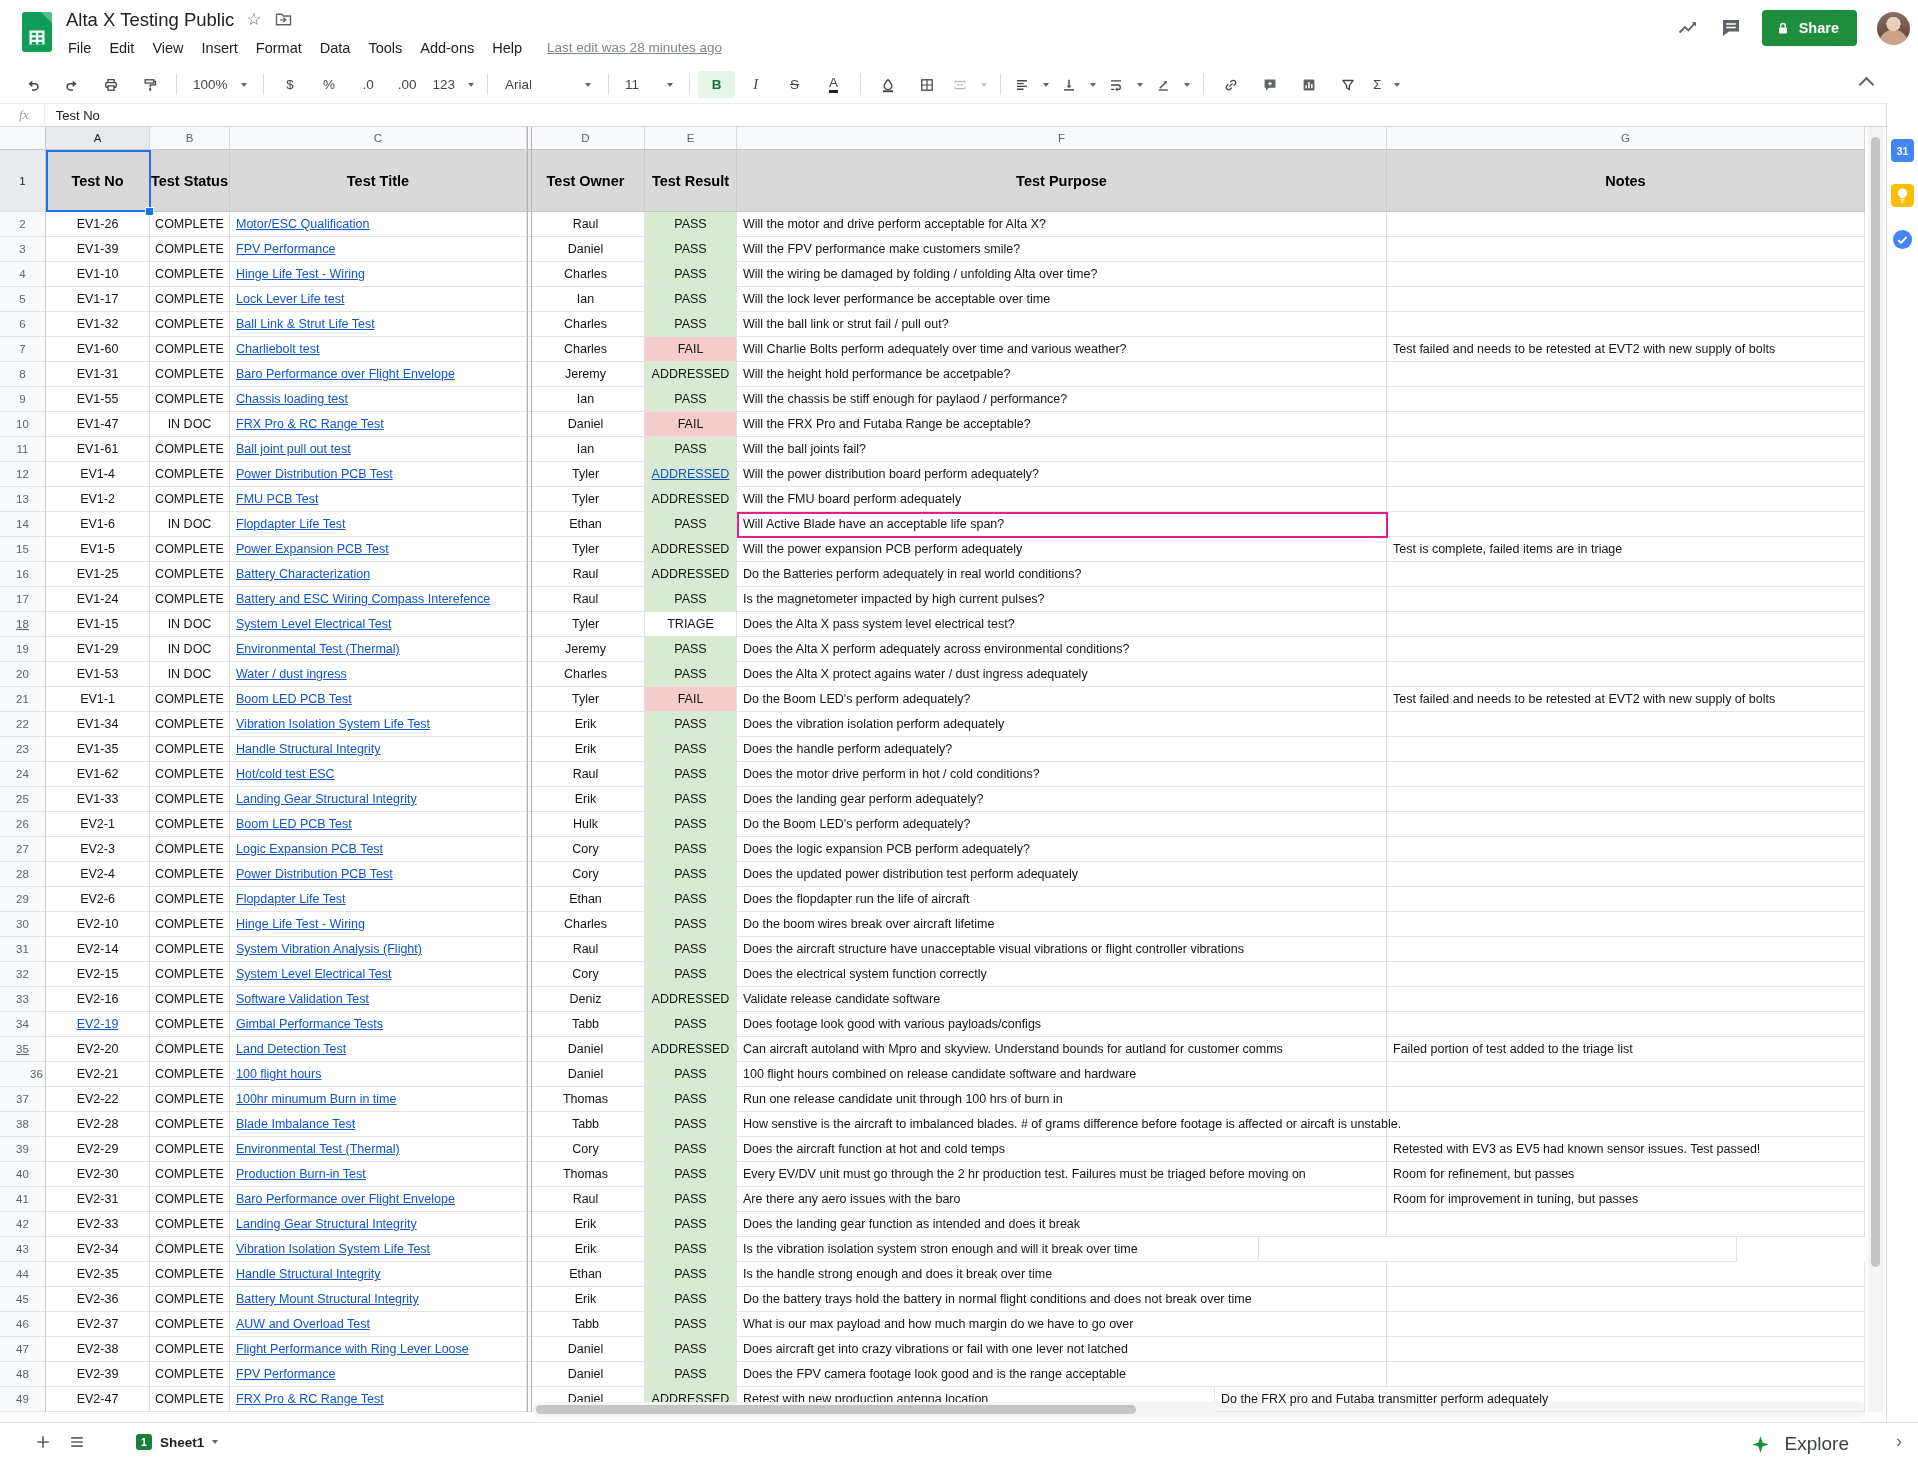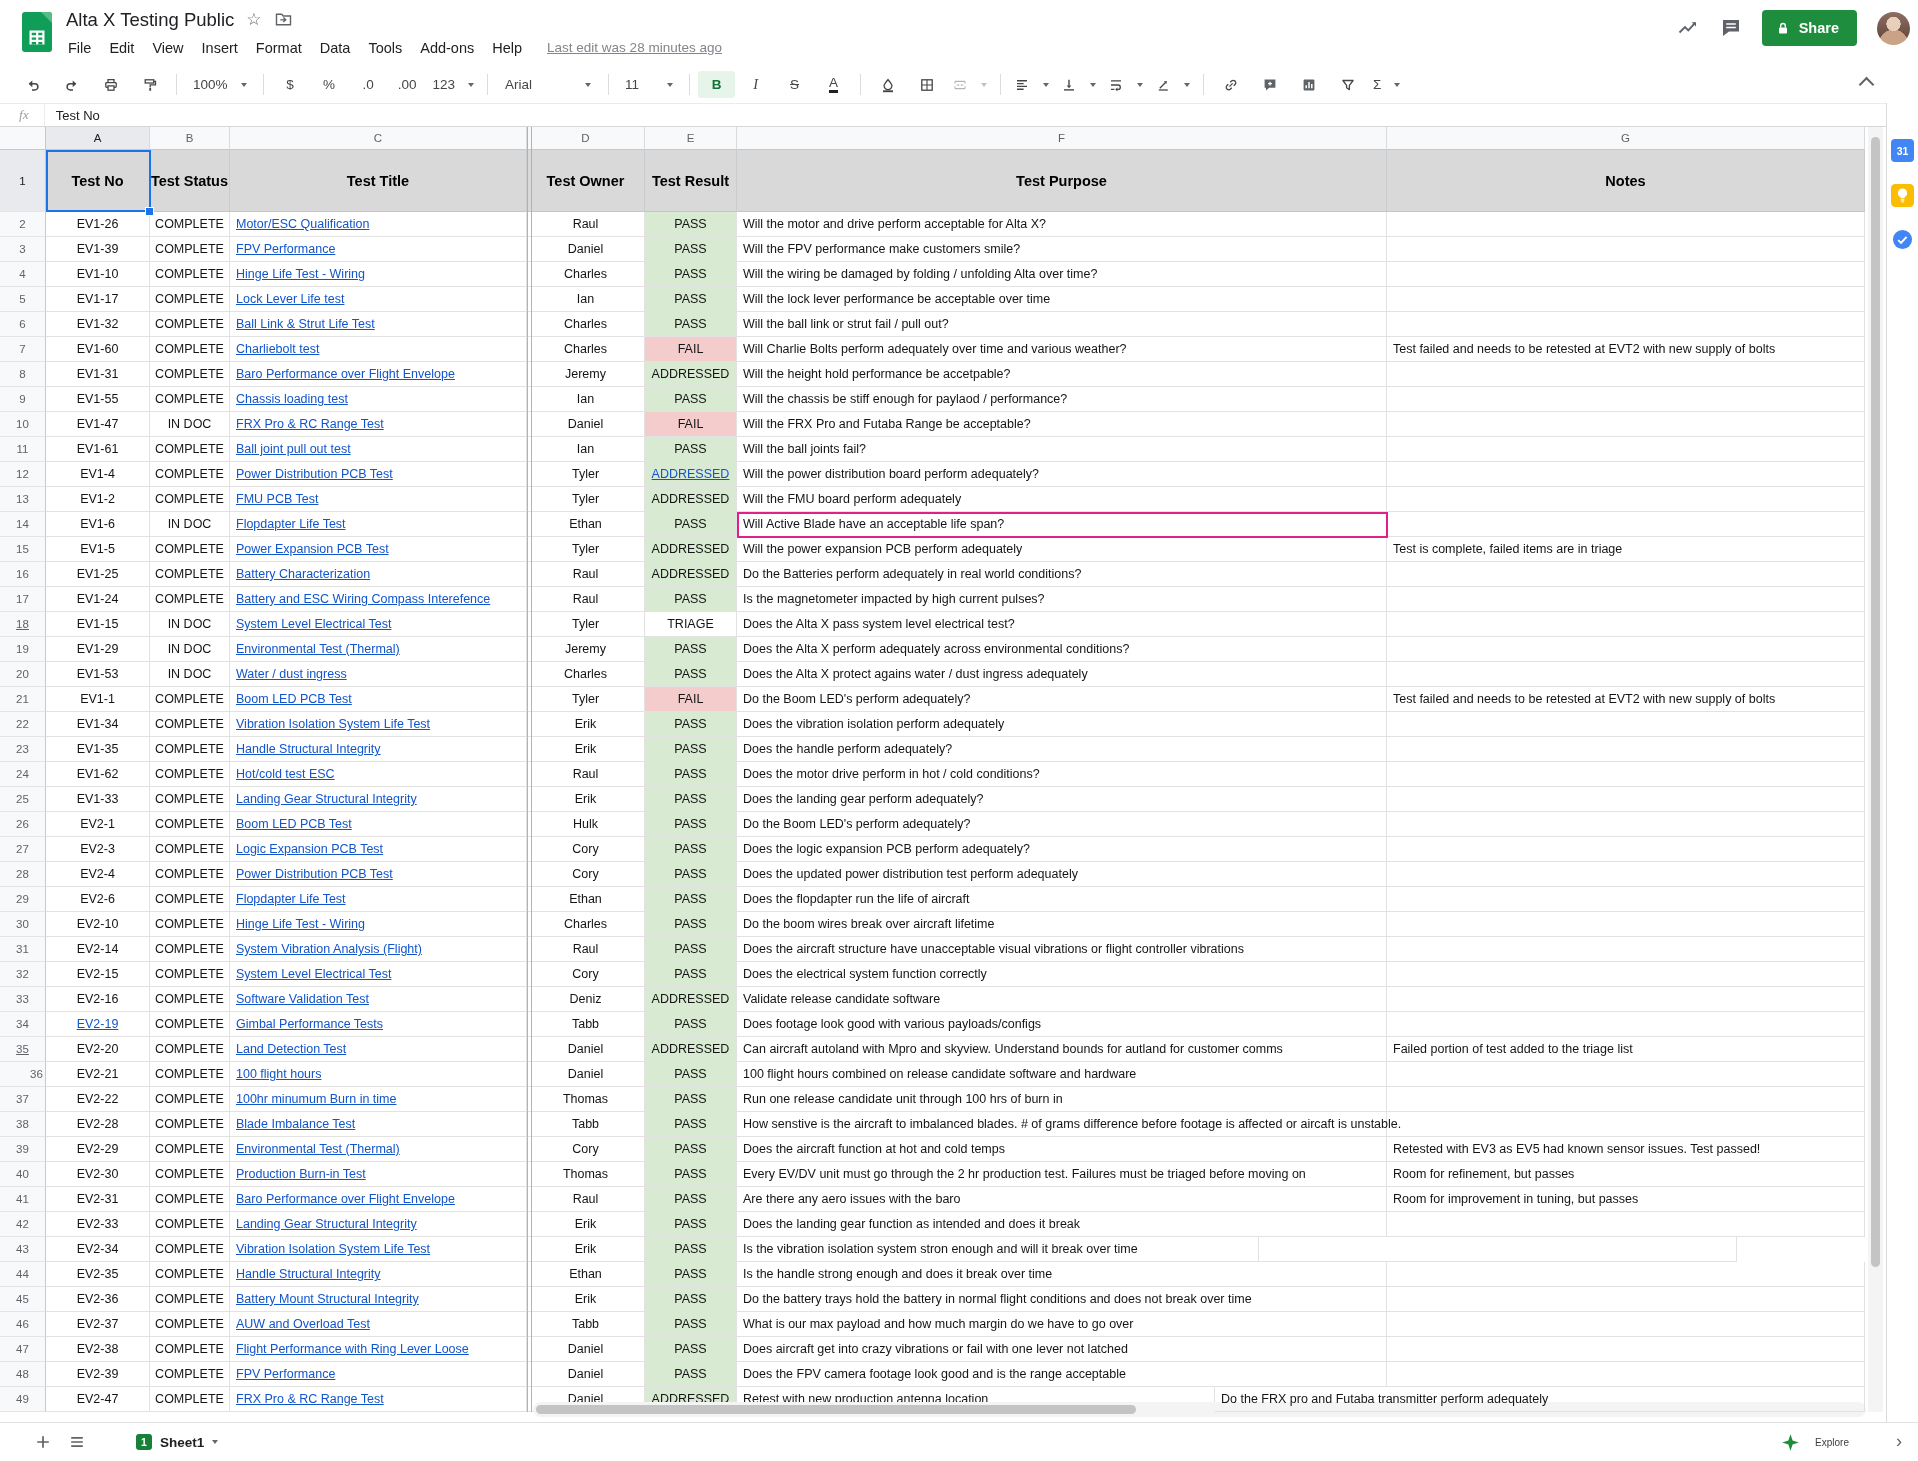--- a/index.html
+++ b/index.html
@@ -99,21 +99,21 @@
   .bottom-bar{position:absolute;left:0;top:1422px;width:1918px;height:39px;background:#fff;
               border-top:1px solid #e0e0e0;box-sizing:border-box;display:flex;align-items:center;}
   .bb-btn{width:34px;height:34px;display:flex;align-items:center;justify-content:center;
           border-radius:50%;cursor:pointer;}
   .bb-btn.first{margin-left:26px;}
   .sheet-tab{margin-left:26px;height:100%;display:flex;align-items:center;gap:8px;padding:0 16px;
              font-size:13.5px;font-weight:bold;color:#202124;background:#fff;cursor:pointer;}
   .tab-badge{width:16px;height:16px;border-radius:3px;background:var(--badge-green,#188038);color:#fff;
              font-size:10.5px;font-weight:bold;display:flex;align-items:center;justify-content:center;}
   .explore-btn{position:absolute;right:56px;top:5px;display:flex;align-items:center;gap:15px;
-               font-size:10px;color:#3c4043;padding:5px 13px;border-radius:16px;cursor:pointer;}
+               font-size:19px;color:#3c4043;padding:5px 13px;border-radius:16px;cursor:pointer;}
   .panel-chevron{position:absolute;right:16px;top:8px;font-size:18px;color:#5f6368;cursor:pointer;}
 </style>
 </head>
 <body>
 
 <header class="app-header">
   <div class="logo">
     <svg width="30" height="40" viewBox="0 0 30 40">
       <rect width="30" height="40" rx="3" fill="#0f9d58"></rect>
       <path d="M19 0l11 11V3a3 3 0 0 0-3-3z" fill="#57bb8a"></path>

